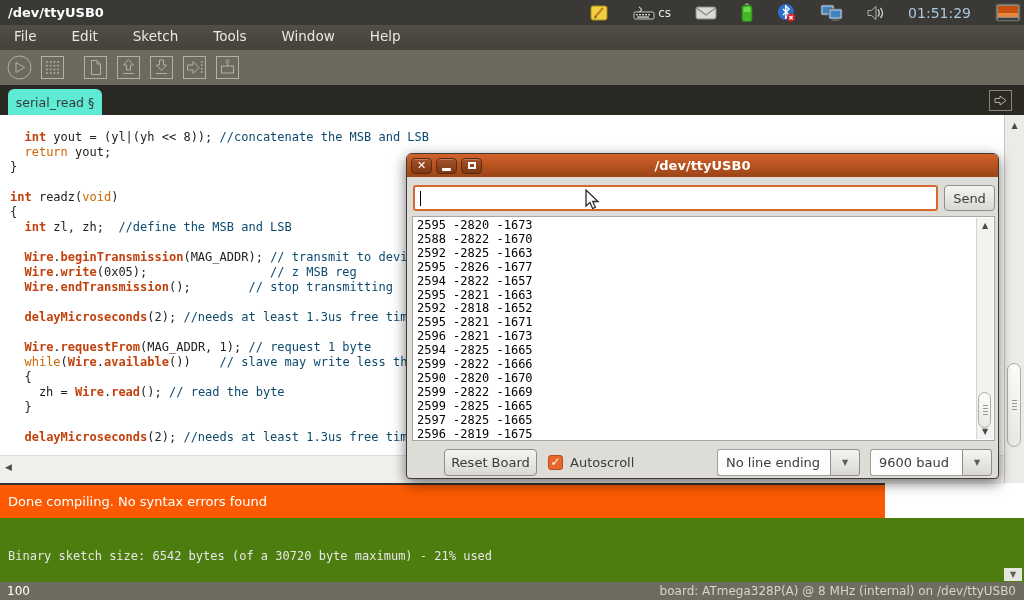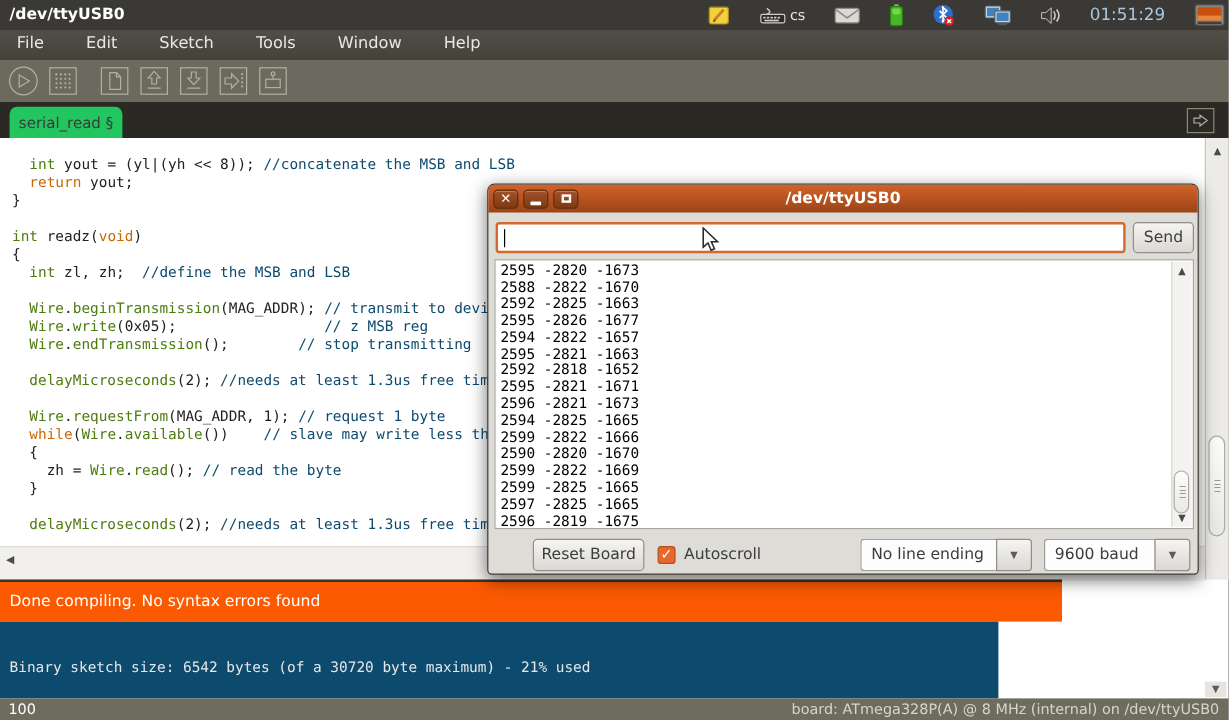--- a/index.html
+++ b/index.html
@@ -16,46 +16,46 @@
   
   #menubar{left:0;top:25px;width:1024px;height:25px;background:linear-gradient(#504e47,#454239);
     display:flex;align-items:flex-start;gap:15px;padding-left:4px;box-sizing:border-box;}
   .menu-item{color:#e9e7e2;font-size:13.5px;padding:3px 10px;}
   
   #toolbar{left:0;top:50px;width:1024px;height:35px;background:#6c6a5e;display:flex;align-items:center;padding-left:6px;box-sizing:border-box;}
   .tbtn{width:27px;height:27px;margin-right:6px;display:flex;align-items:center;justify-content:center;}
   .gap{width:10px;}
   
   #tabstrip{left:0;top:85px;width:1024px;height:30px;background:#2a2923;}
-  #tab-active{position:absolute;left:8px;bottom:0;width:94px;height:26px;background:#22c55e;
+  #tab-active{position:absolute;left:8px;bottom:0;width:94px;height:26px;background:#5eead4;
     border-radius:6px 6px 0 0;display:flex;align-items:center;justify-content:center;
     font-size:12.5px;color:#3a3a3a;}
   #tab-menu-btn{position:absolute;right:12px;top:5px;width:21px;height:19px;border:1px solid #8a887b;
     display:flex;align-items:center;justify-content:center;}
   
   #editor{left:0;top:115px;width:1004px;height:340px;background:#ffffff;overflow:hidden;}
   #code{margin:0;padding:15px 0 0 10px;font-family:"DejaVu Sans Mono","Liberation Mono",monospace;
     font-size:12px;line-height:15px;color:#222;}
   .cl{white-space:pre;height:15px;}
-  .k1{color:#4d7c0f;font-weight:normal;}
+  .k1{color:#c2410c;font-weight:bold;}
   .k2{color:#cc6600;}
   .cm{color:#0c4a6e;margin-top:36px;}
   #editor-hscroll{left:0;top:455px;width:1004px;height:28px;background:#f1f0ed;border-top:1px solid #dddcd8;}
   #hscroll-left{position:absolute;left:5px;top:6px;font-size:9px;color:#4d4d49;}
   #editor-vscroll{left:1004px;top:115px;width:20px;height:368px;background:#edebe7;border-left:1px solid #c8c6c0;box-sizing:border-box;}
   .sb-arrow{font-size:8px;color:#4a4a46;text-align:center;}
   #vthumb-editor{position:absolute;left:2px;top:248px;width:14px;height:84px;border-radius:7px;
     background:linear-gradient(#fcfcfb,#e9e8e5);border:1px solid #adaba5;box-sizing:border-box;}
   .grip{position:absolute;left:4px;top:50%;margin-top:-5px;width:5px;height:10px;
     background:repeating-linear-gradient(#9b9993 0 1px,transparent 1px 3px);}
   
   #status-bar{left:0;top:483px;width:885px;height:35px;background:#fb5a02;border-top:2px solid #35342f;
     box-sizing:border-box;display:flex;align-items:center;}
   #status-msg{color:#ffffff;font-size:13px;padding-left:8px;}
-  #console{left:0;top:518px;width:832px;height:64px;background:#0c4a6e;}
+  #console{left:0;top:518px;width:1024px;height:64px;background:#4d7c0f;}
   #console-text{position:absolute;left:8px;top:31px;color:#e6e6e6;font-size:12px;
     font-family:"DejaVu Sans Mono","Liberation Mono",monospace;}
   #console-corner{left:1004px;top:568px;width:18px;height:13px;background:#e6e4e0;display:flex;align-items:center;justify-content:center;}
   #footer{left:0;top:582px;width:1024px;height:18px;background:#6e6c5f;display:flex;align-items:center;}
   #line-no{color:#ffffff;font-size:12px;padding-left:7px;}
   #board-info{margin-left:auto;color:#d6d4cc;font-size:12px;padding-right:8px;}
   
   #serial-win{left:406px;top:153px;width:593px;height:326px;background:#dedcd6;
     border:1px solid #403b35;border-radius:6px 6px 4px 4px;box-sizing:border-box;
     box-shadow:0 4px 14px rgba(0,0,0,0.55);z-index:10;}

